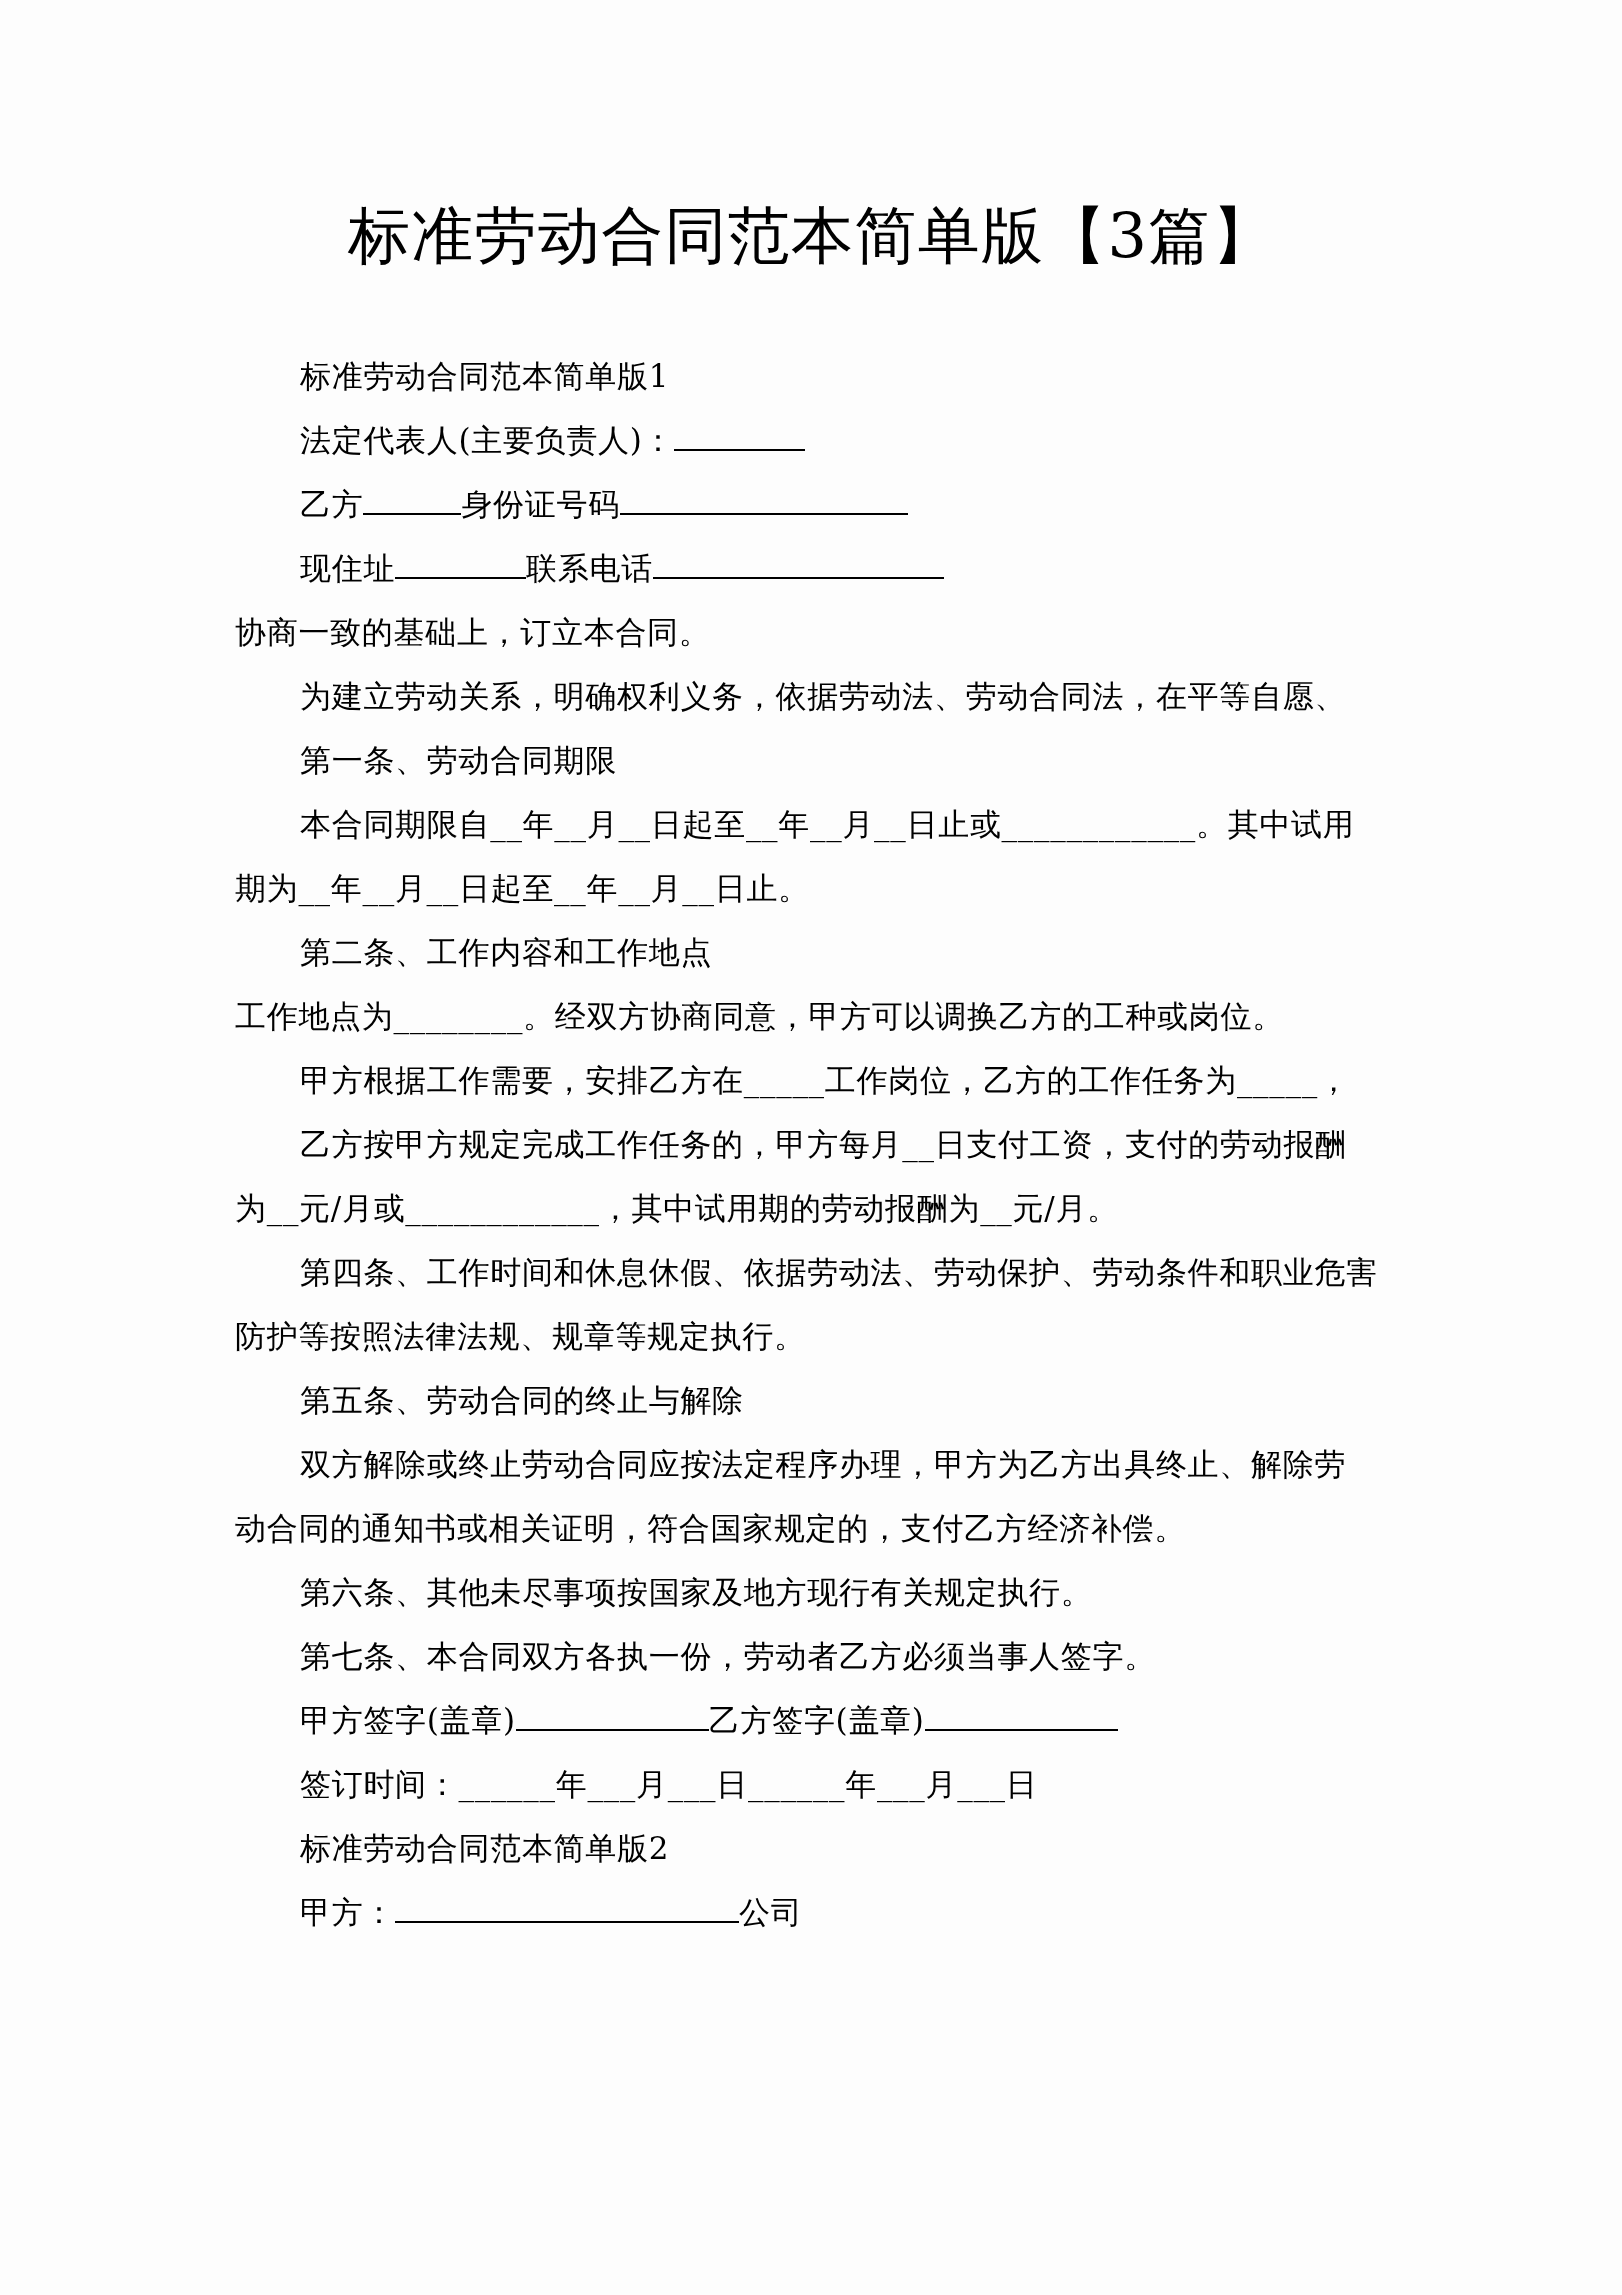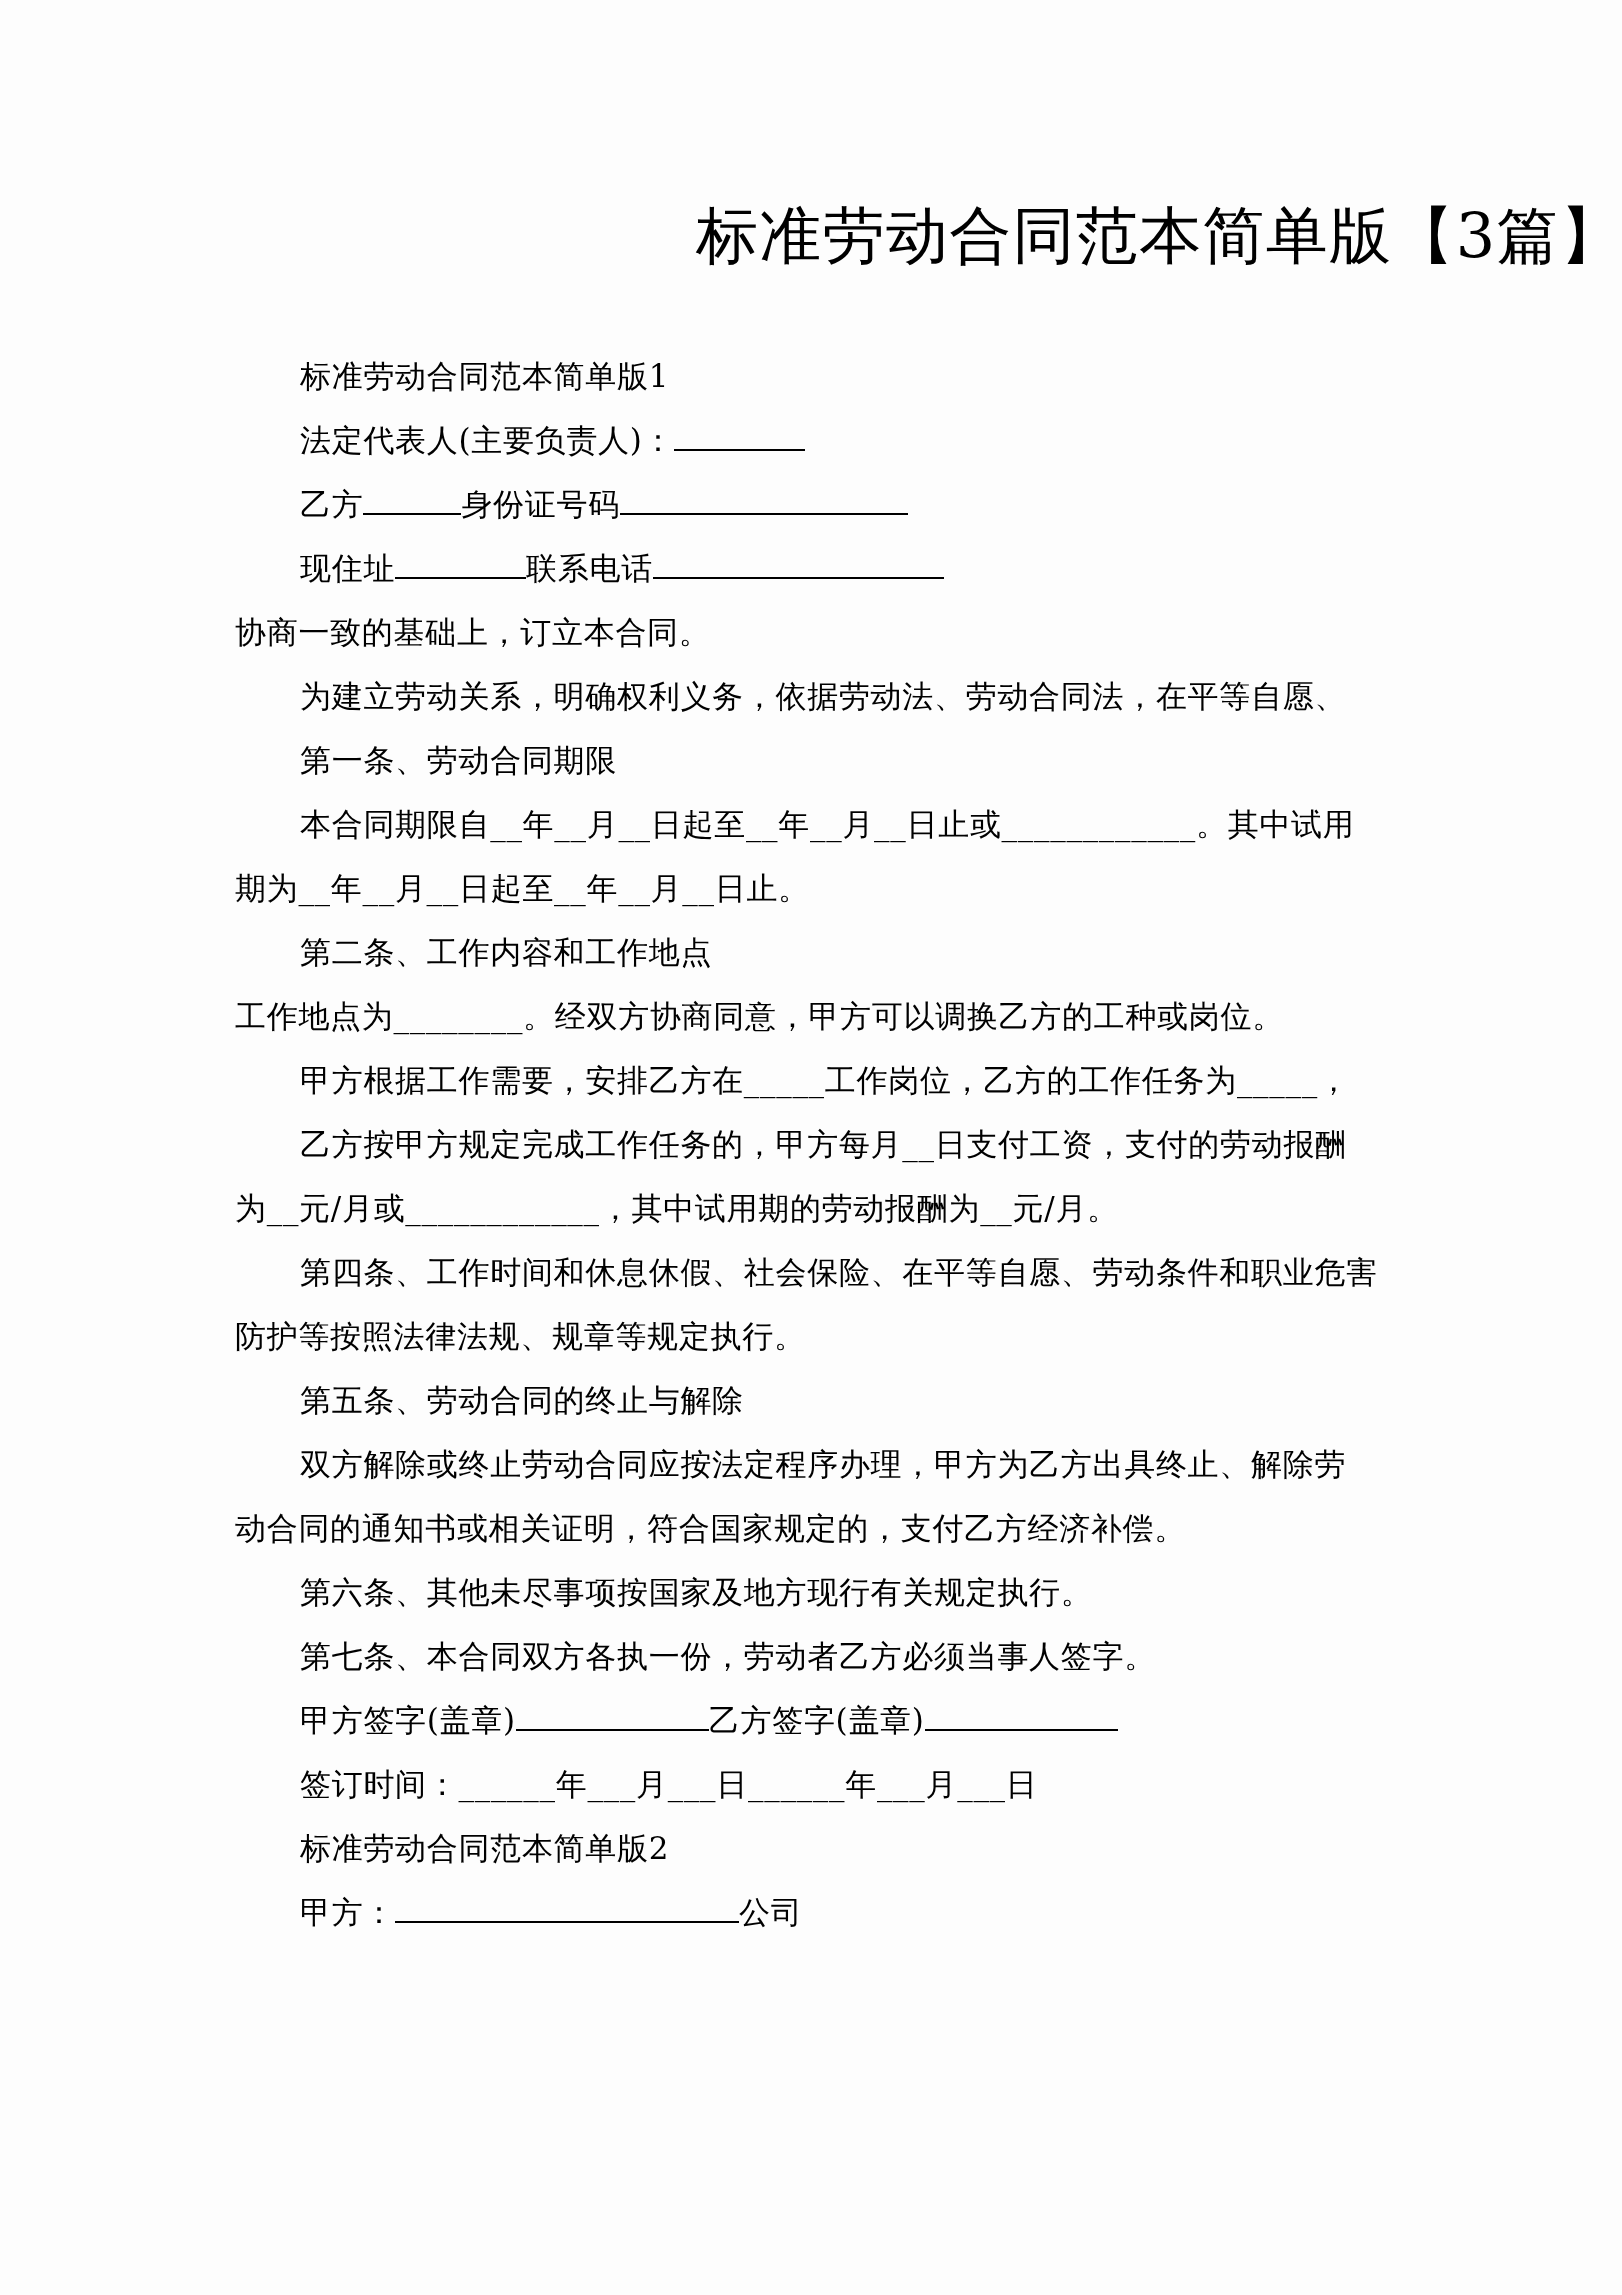--- a/index.html
+++ b/index.html
@@ -20,21 +20,21 @@
     left: 0; top: 0;
     width: 1623px;
     height: 2295px;
     background: #fdfdfd;
   }
   .title {
     position: absolute;
     top: 193px;
     left: 0;
     width: 1623px;
-    text-align: right;
+    text-align: center;
     font-size: 62px;
     line-height: 85px;
     letter-spacing: 1.3px;
     font-weight: normal;
     margin: 0;
   }
   .body {
     position: absolute;
     left: 235px;
     top: 344px;
@@ -77,21 +77,21 @@
     <p class="p"><span class="wrap-line">协商一致的基础上，订立本合同。</span><span class="wrap-line" style="padding-left:65px">为建立劳动关系，明确权利义务，依据劳动法、劳动合同法，在平等自愿、</span></p>
 
     <p class="p indent">第一条、劳动合同期限</p>
     <p class="p"><span class="wrap-line" style="padding-left:65px">本合同期限自__年__月__日起至__年__月__日止或____________。其中试用</span><span class="wrap-line">期为__年__月__日起至__年__月__日止。</span></p>
 
     <p class="p indent">第二条、工作内容和工作地点</p>
     <p class="p"><span class="wrap-line">工作地点为________。经双方协商同意，甲方可以调换乙方的工种或岗位。</span><span class="wrap-line" style="padding-left:65px">甲方根据工作需要，安排乙方在_____工作岗位，乙方的工作任务为_____，</span></p>
 
     <p class="p"><span class="wrap-line" style="padding-left:65px">乙方按甲方规定完成工作任务的，甲方每月__日支付工资，支付的劳动报酬</span><span class="wrap-line">为__元/月或____________，其中试用期的劳动报酬为__元/月。</span></p>
 
-    <p class="p"><span class="wrap-line" style="padding-left:65px">第四条、工作时间和休息休假、社会保险、在平等自愿、劳动条件和职业危害</span><span class="wrap-line">防护等按照法律法规、规章等规定执行。</span></p>
+    <p class="p"><span class="wrap-line" style="padding-left:65px">第四条、工作时间和休息休假、依据劳动法、劳动保护、劳动条件和职业危害</span><span class="wrap-line">防护等按照法律法规、规章等规定执行。</span></p>
 
     <p class="p indent">第五条、劳动合同的终止与解除</p>
     <p class="p"><span class="wrap-line" style="padding-left:65px">双方解除或终止劳动合同应按法定程序办理，甲方为乙方出具终止、解除劳</span><span class="wrap-line">动合同的通知书或相关证明，符合国家规定的，支付乙方经济补偿。</span></p>
 
     <p class="p indent">第六条、其他未尽事项按国家及地方现行有关规定执行。</p>
 
     <p class="p indent">第七条、本合同双方各执一份，劳动者乙方必须当事人签字。</p>
 
     <p class="p indent"><span>甲方签字(盖章)</span><span class="blank" style="width:193px"></span><span>乙方签字(盖章)</span><span class="blank" style="width:193px"></span></p>
 

